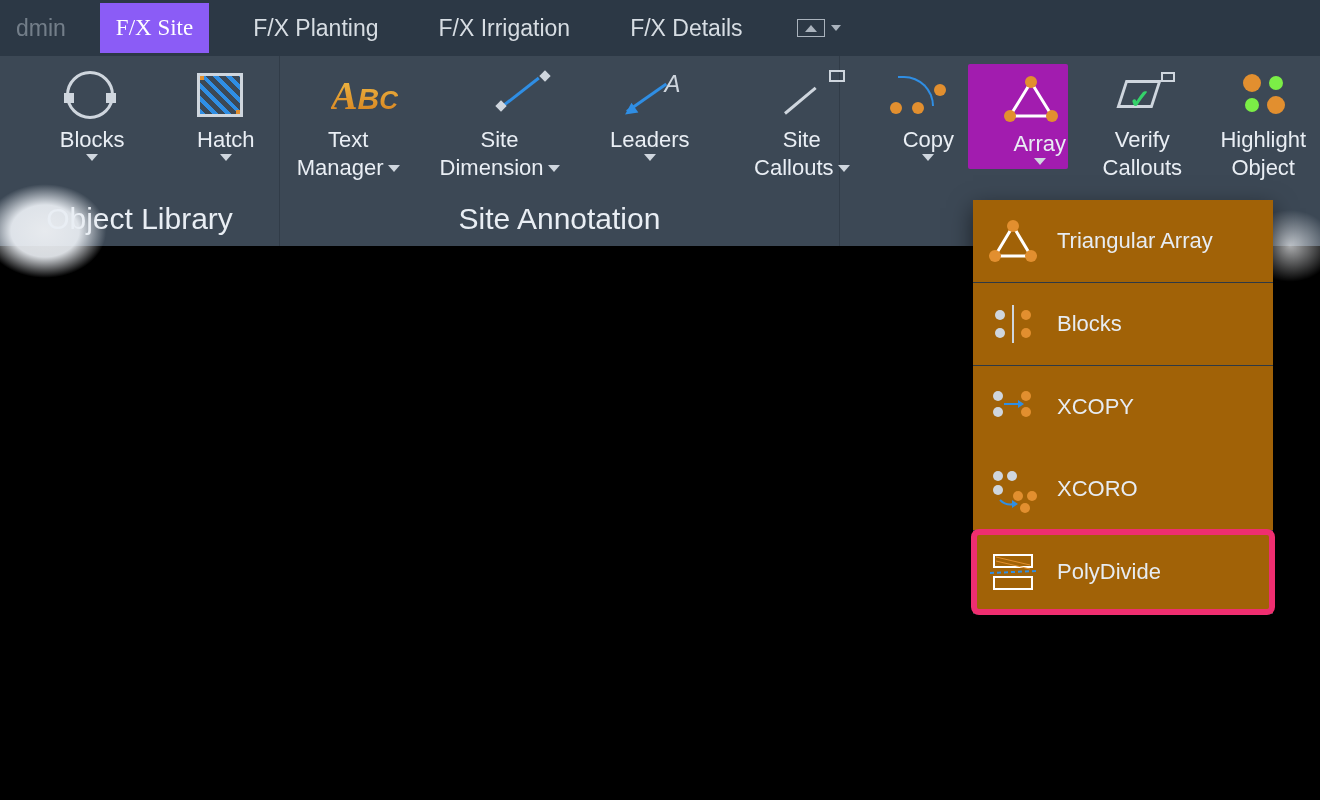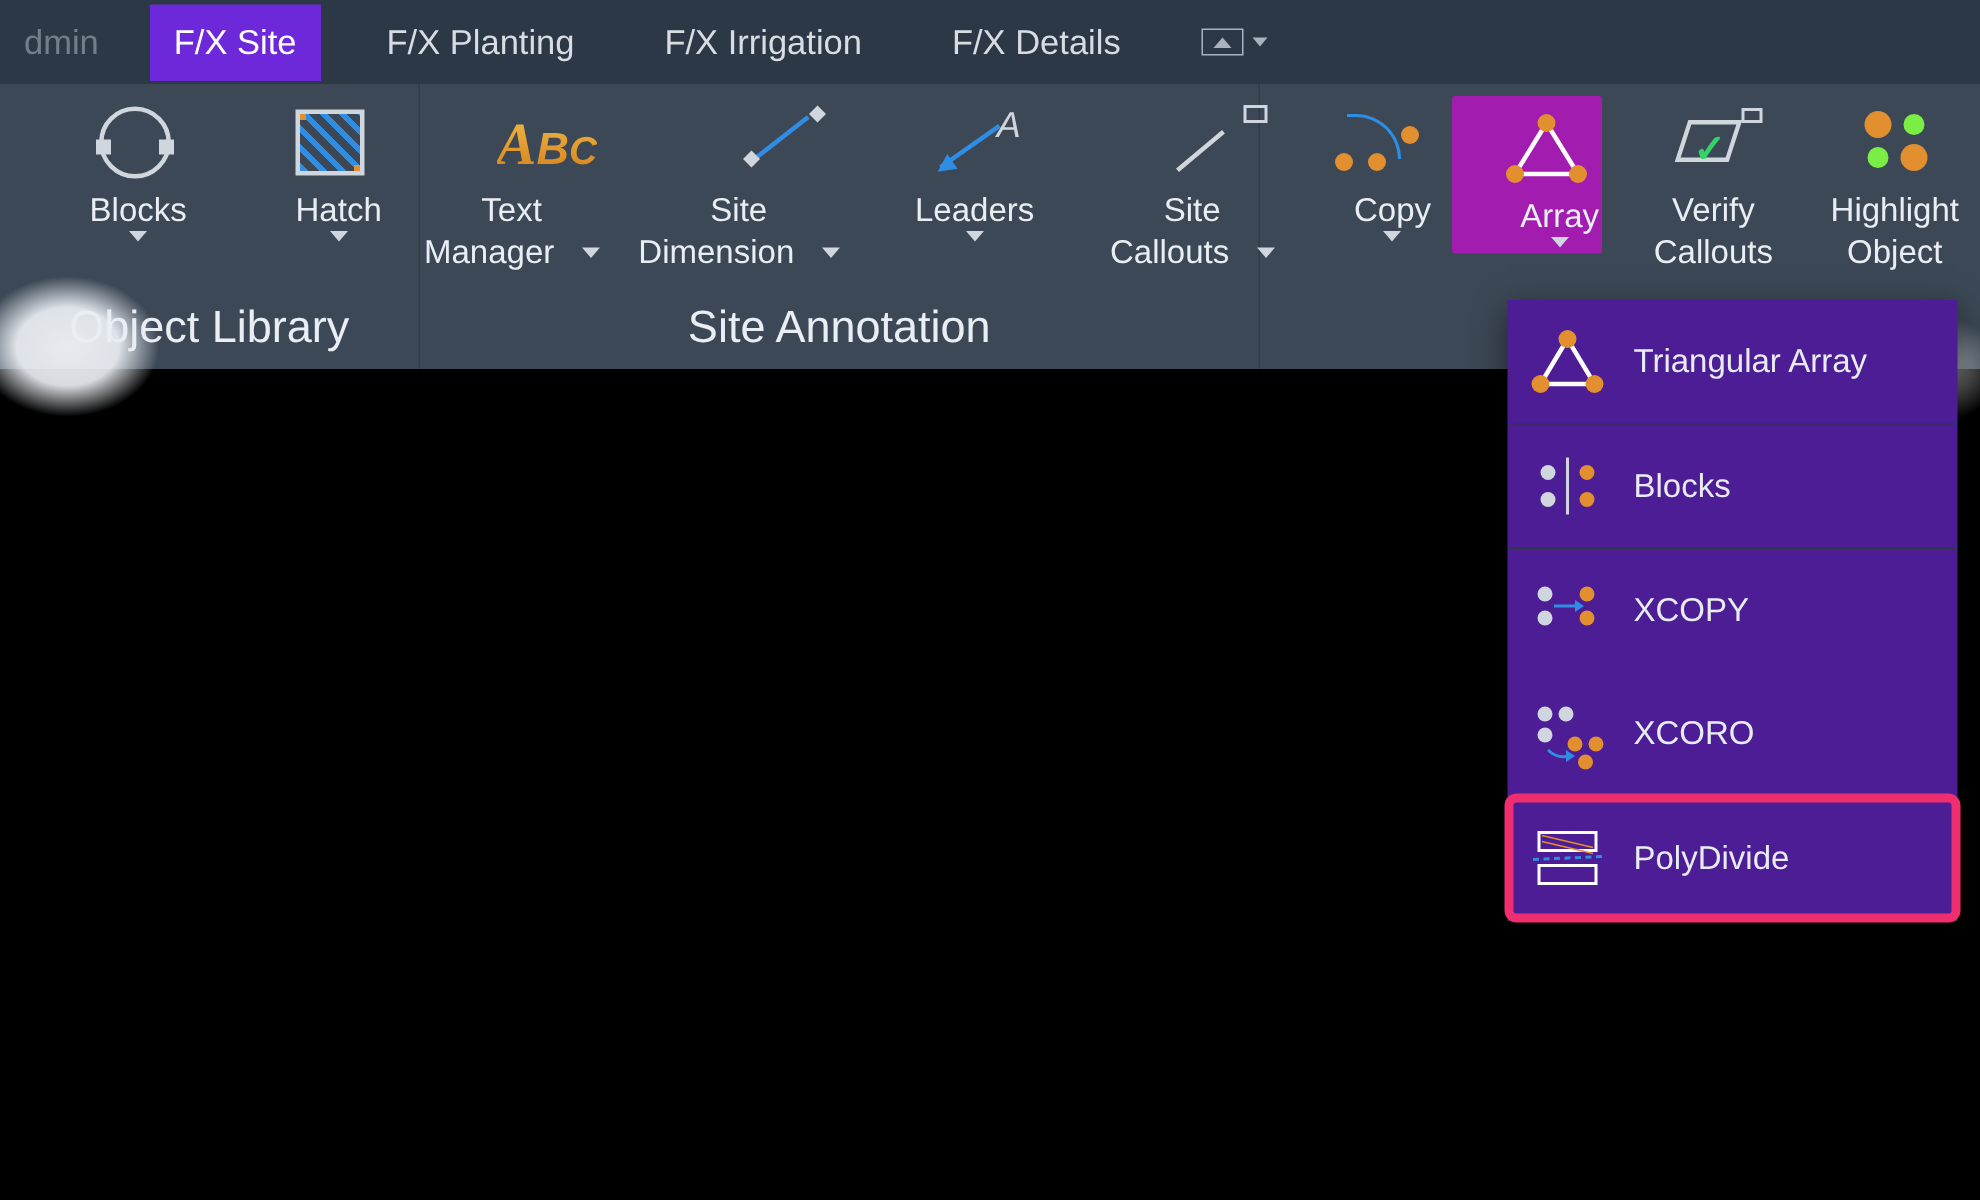--- a/index.html
+++ b/index.html
@@ -2,42 +2,42 @@
 <html><head>
 <meta charset="utf-8">
 <style>
   * { box-sizing: border-box; margin: 0; padding: 0; font-family: "Segoe UI", Arial, sans-serif; }
   html, body { width: 1320px; height: 800px; background:#000; overflow:hidden; }
 
   
   .tab-strip { height:56px; background:#2c3845; display:flex; align-items:center; padding:0 10px; gap:28px; font-size:23px; color:#d7dde3; }
   .tab-strip .cut { color:#c9d3dc; opacity:.45; padding:0 6px;}
   .tab { padding:12px 16px; cursor:pointer; }
-  .tab.selected { background:#6d28d9; color:#fff; }
+  .tab.selected { background:#8b5cf6; color:#fff;font-family:Liberation Serif, serif; }
   .dd-ctrl { margin-left:10px; display:flex; align-items:center; gap:6px; }
   .dd-ctrl .box{ width:28px; height:18px; border:1px solid #aab3bd; display:flex; align-items:center; justify-content:center;}
   .dd-ctrl .tri-up{ width:0;height:0;border-left:6px solid transparent;border-right:6px solid transparent;border-bottom:7px solid #aab3bd;}
   .dd-ctrl .tri-dn{ width:0;height:0;border-left:5px solid transparent;border-right:5px solid transparent;border-top:6px solid #aab3bd;}
 
   
   .ribbon { height:190px; background:#3c4855; display:flex; position:relative; }
   .ribbon::before{
     
     content:""; position:absolute; left:-40px; top:110px; width:170px; height:130px;
     background:radial-gradient(closest-side,#fafcff 0%,#f0f4f9 40%,rgba(60,72,85,0) 72%);
     opacity:.9;
   }
   .panel { display:flex; flex-direction:column; align-items:center; border-right:1px solid #313c48; height:100%; position:relative;}
   .panel-row { display:flex; align-items:flex-start; padding:8px 14px 0 14px; gap:30px; flex:1;}
   .panel-title { color:#e9eef4; font-size:30px; padding:6px 0 10px 0;}
   .tool { display:flex; flex-direction:column; align-items:flex-end; justify-content:flex-start; width:100px; cursor:pointer;}
   .tool.wide{width:130px;}
   .tool .icon { width:70px; height:62px; display:flex; align-items:center; justify-content:center;}
   .tool .lbl-area{ display:flex; flex-direction:column; align-items:center; color:#e9eef4; font-size:22px; line-height:28px;}
-  .tool .lbl-area .ln2{ display:flex; align-items:center; gap:18px;}
+  .tool .lbl-area .ln2{ display:flex; align-items:center; gap:4px;}
   .tri { width:0;height:0;border-left:6px solid transparent;border-right:6px solid transparent;border-top:7px solid #cfd6de;}
   .tool.active { background:#a21caf; padding:4px 2px; border-radius:2px;}
   .rightfade{ position:absolute; right:-30px; top:140px; width:120px; height:100px;
      background:radial-gradient(closest-side,#fafcff 0%,rgba(60,72,85,0) 72%); opacity:.7;}
 
   
   .ic-blocks{ width:48px;height:48px;border:3px solid #cfd6de;border-radius:50%;position:relative;}
   .ic-blocks::before,.ic-blocks::after{content:"";position:absolute;width:10px;height:10px;background:#cfd6de;}
   .ic-blocks::before{left:-5px;top:19px;} .ic-blocks::after{right:-5px;top:19px;}
   .ic-hatch{ width:46px;height:44px;border:3px solid #cfd6de;position:relative;overflow:hidden;
@@ -70,21 +70,21 @@
   .ic-verify{width:56px;height:46px;position:relative;}
   .ic-verify .shape{position:absolute;left:2px;top:8px;width:36px;height:28px;border:3px solid #cfd6de;transform:skewX(-18deg);}
   .ic-verify .box{position:absolute;right:0;top:0;width:14px;height:10px;border:2px solid #cfd6de;}
   .ic-verify .chk{position:absolute;left:10px;top:12px;color:#35d26a;font-size:26px;font-weight:bold;}
   .ic-high{width:56px;height:46px;position:relative;}
   .ic-high .c{position:absolute;width:18px;height:18px;border-radius:50%;}
   .ic-high .o{background:#e28f2f;} .ic-high .g{background:#7bee46;border:2px solid #3c4855;}
   .ic-high .c1{left:0;top:2px;} .ic-high .c2{left:24px;top:2px;} .ic-high .c3{left:0;top:24px;} .ic-high .c4{left:24px;top:24px;}
 
   
-  .flyout { position:absolute; left:1005px; top:200px; width:300px; background:#4c1d95;
+  .flyout { position:absolute; left:973px; top:200px; width:300px; background:#a16207;
     box-shadow:0 8px 22px rgba(0,0,0,.55); z-index:20;}
   .fly-item{ display:flex; align-items:center; gap:18px; padding:18px 14px; color:#e7ecf2; font-size:22px; cursor:pointer;}
   .fly-div{ height:1px; background:#2e3945; margin:0;}
   .fly-item.hl{ outline:6px solid #ef2e70; outline-offset:-4px; border-radius:6px;}
   .fi-icon{ width:52px; height:46px; display:flex;align-items:center;justify-content:center;flex:none;}
   .fi-rect svg, .fi-tri svg, .fi-mir svg, .fi-xcopy svg, .fi-xcoro svg, .fi-poly svg, .fi-phatch svg{width:50px;height:46px;}
 
   
   svg{overflow:visible;}
 </style>

